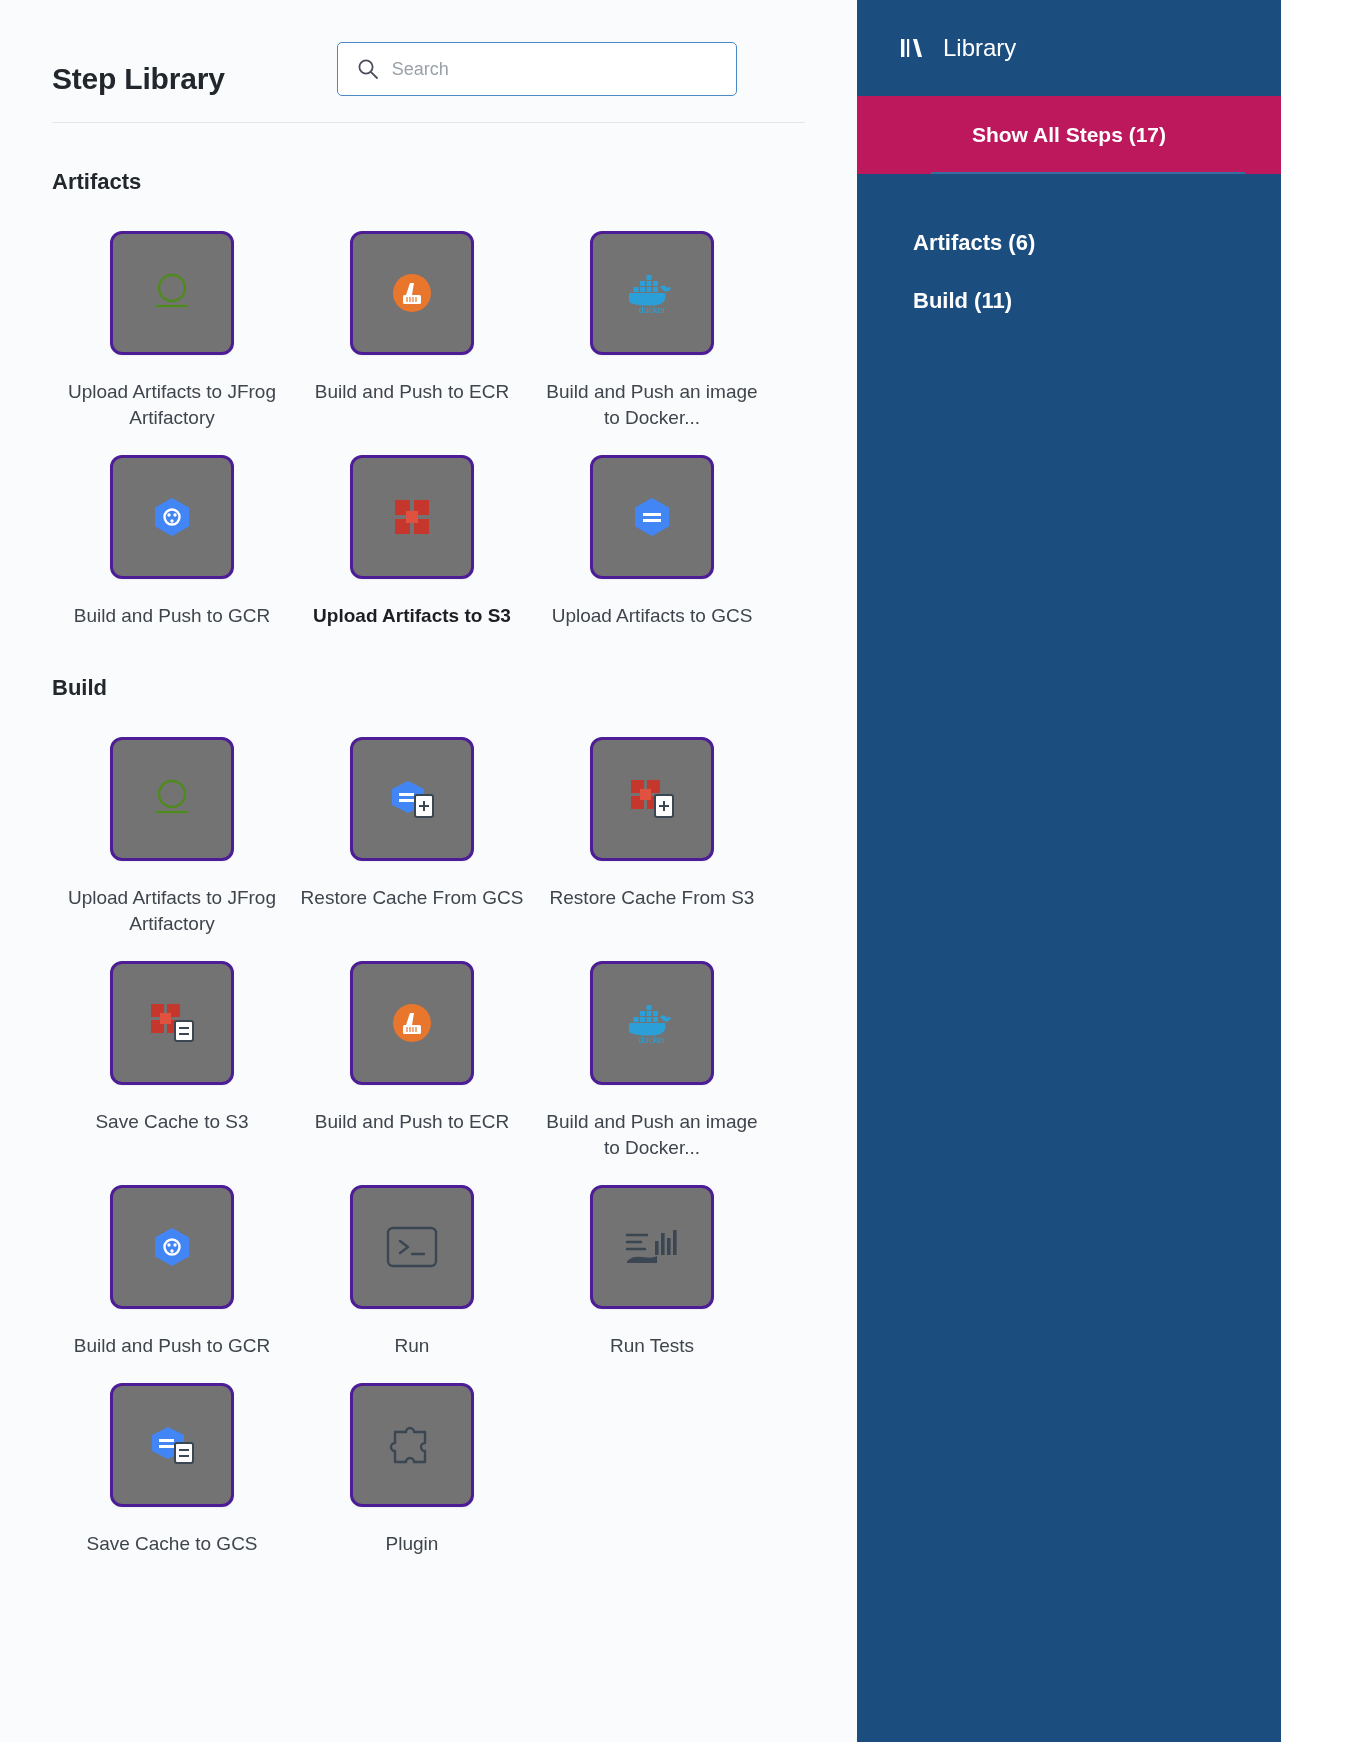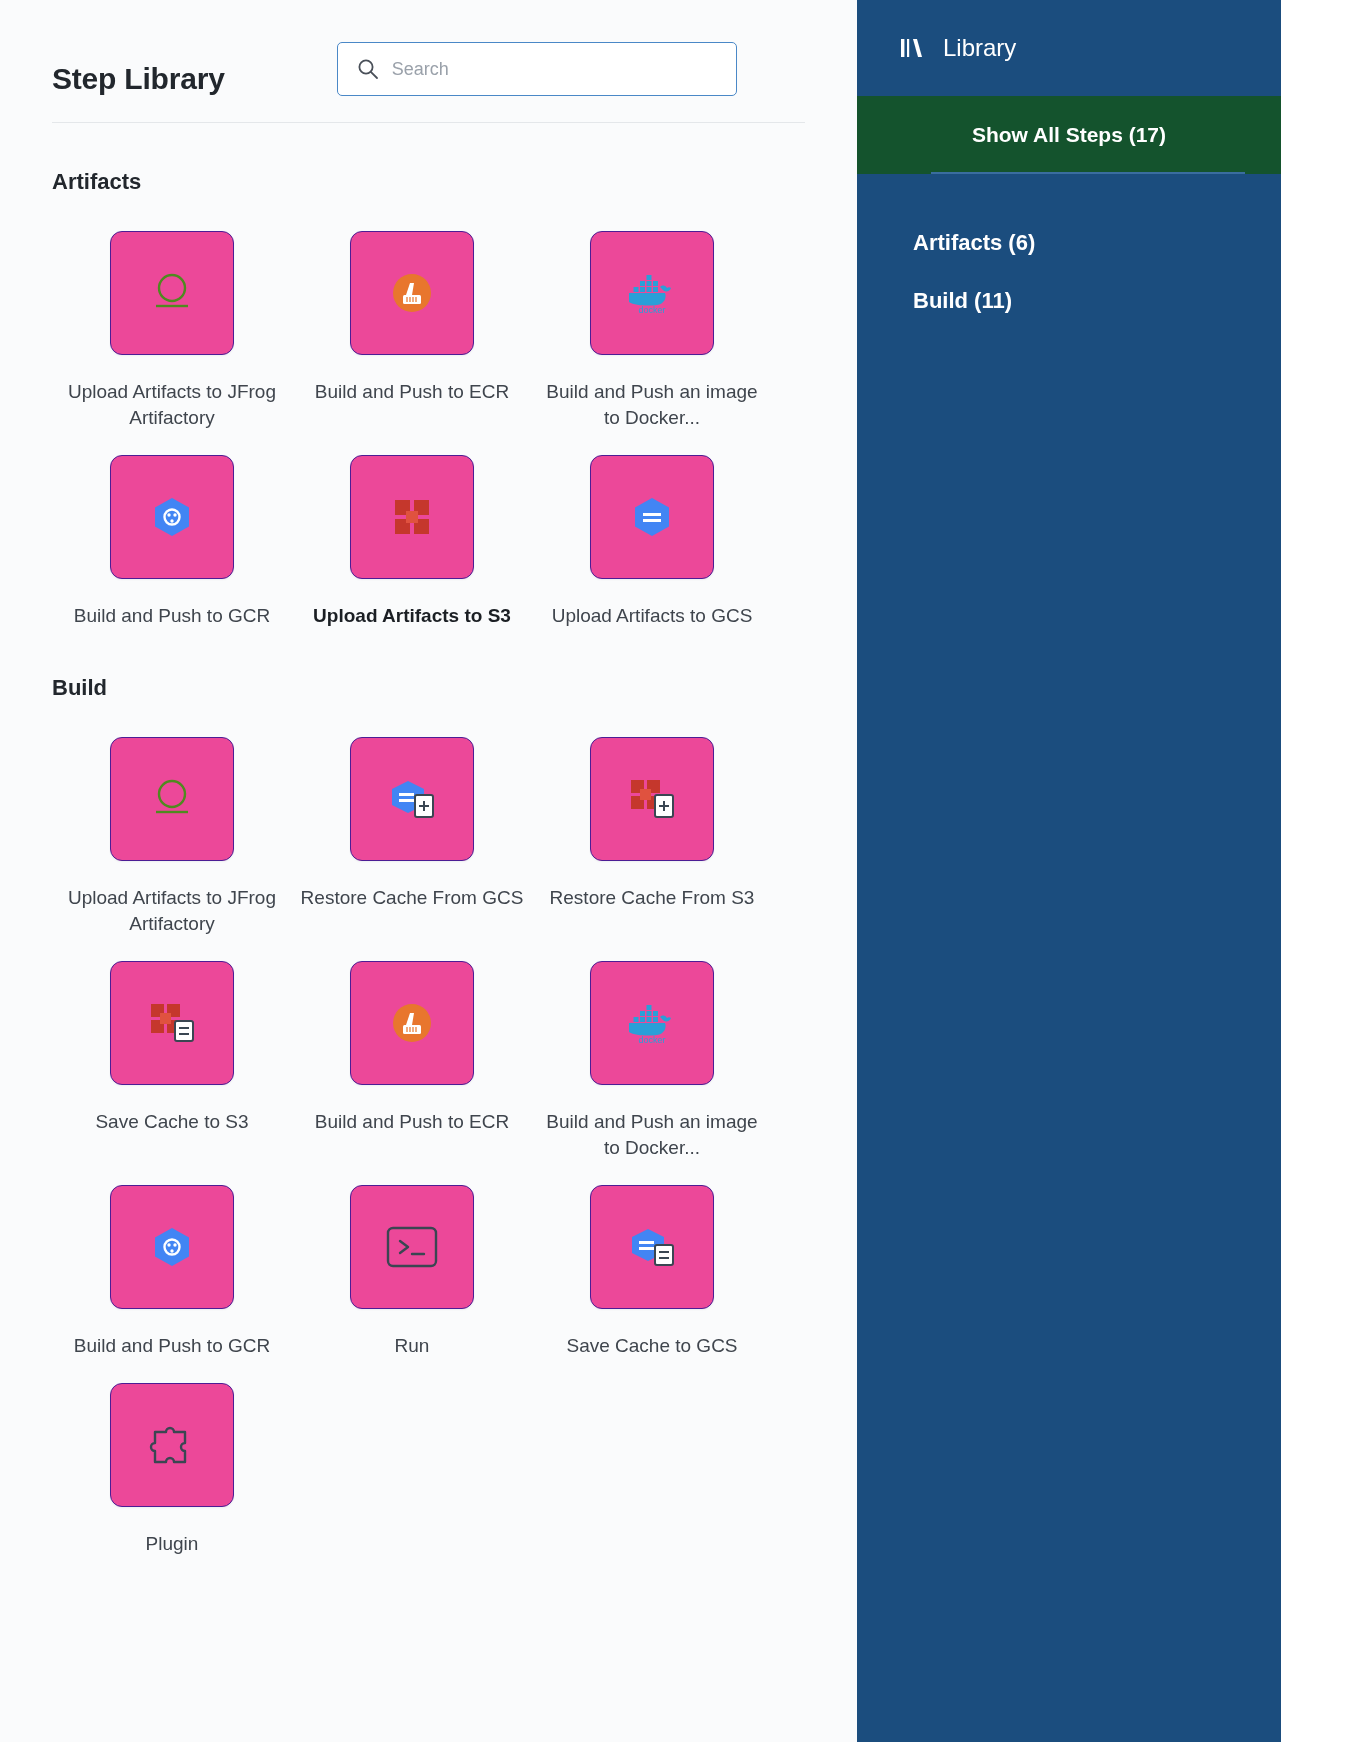--- a/index.html
+++ b/index.html
@@ -93,22 +93,22 @@
     width: 240px;
     padding-top: 24px;
     display: flex;
     flex-direction: column;
     align-items: center;
     cursor: pointer;
   }
   .tile {
     width: 124px;
     height: 124px;
-    background: #ec4899;
-    border: 1px solid #4c1d95;
+    background: #737373;
+    border: 3px solid #4c1d95;
     border-radius: 12px;
     box-shadow: 0 1px 2px rgba(16,24,40,0.05);
     display: flex;
     align-items: center;
     justify-content: center;
   }
   .step-label {
     margin-top: 24px;
     width: 224px;
     text-align: center;
@@ -136,21 +136,21 @@
     padding-left: 42px;
     gap: 18px;
   }
   .lib-title {
     font-size: 24px;
     font-weight: 500;
     color: #ffffff;
   }
   .show-all {
     height: 78px;
-    background: #14532d;
+    background: #be185d;
     display: flex;
     align-items: center;
     justify-content: center;
     font-size: 21px;
     font-weight: bold;
     color: #ffffff;
     position: relative;
   }
   .show-all::after {
     content: "";
@@ -425,20 +425,39 @@
               <svg width="54" height="44" viewBox="0 0 54 44">
                 <rect x="3" y="3" width="48" height="38" rx="5" fill="none" stroke="#3a4652" stroke-width="2.4"></rect>
                 <polyline points="15,16 23,22 15,28" fill="none" stroke="#3a4652" stroke-width="2.4" stroke-linecap="round" stroke-linejoin="round"></polyline>
                 <line x1="27" y1="29" x2="39" y2="29" stroke="#3a4652" stroke-width="2.4" stroke-linecap="round"></line>
               </svg>
             </span>
           </div>
           <div class="step-label">Run</div>
         </div>
 
+        <div class="step-card">
+          <div class="tile">
+            <span>
+              <svg width="58" height="44" viewBox="0 0 58 44">
+                <line x1="4" y1="10" x2="24" y2="10" stroke="#3a4652" stroke-width="2.6" stroke-linecap="round"></line>
+                <line x1="4" y1="17" x2="18" y2="17" stroke="#3a4652" stroke-width="2.6" stroke-linecap="round"></line>
+                <line x1="4" y1="24" x2="22" y2="24" stroke="#3a4652" stroke-width="2.6" stroke-linecap="round"></line>
+                <g fill="#3a4652">
+                  <rect x="32" y="16" width="3.6" height="14"></rect>
+                  <rect x="38" y="8" width="3.6" height="22"></rect>
+                  <rect x="44" y="13" width="3.6" height="17"></rect>
+                  <rect x="50" y="5" width="3.6" height="25"></rect>
+                </g>
+                <path d="M4 36 C14 27, 24 36, 34 31 L34 38 L4 38 Z" fill="#3a4652"></path>
+              </svg>
+            </span>
+          </div>
+          <div class="step-label">Run Tests</div>
+        </div>
 
         <div class="step-card">
           <div class="tile">
             <span>
               <svg width="56" height="52" viewBox="0 0 56 52">
                 <polygon points="24,8 40,16 40,32 24,40 8,32 8,16" fill="#4285f4"></polygon>
                 <rect x="15" y="20" width="15" height="3" fill="#ffffff"></rect>
                 <rect x="15" y="26" width="15" height="3" fill="#ffffff"></rect>
                 <rect x="31" y="24" width="18" height="20" rx="2" fill="#ffffff" stroke="#3a4652" stroke-width="2"></rect>
                 <line x1="35" y1="31" x2="45" y2="31" stroke="#3a4652" stroke-width="2"></line>

